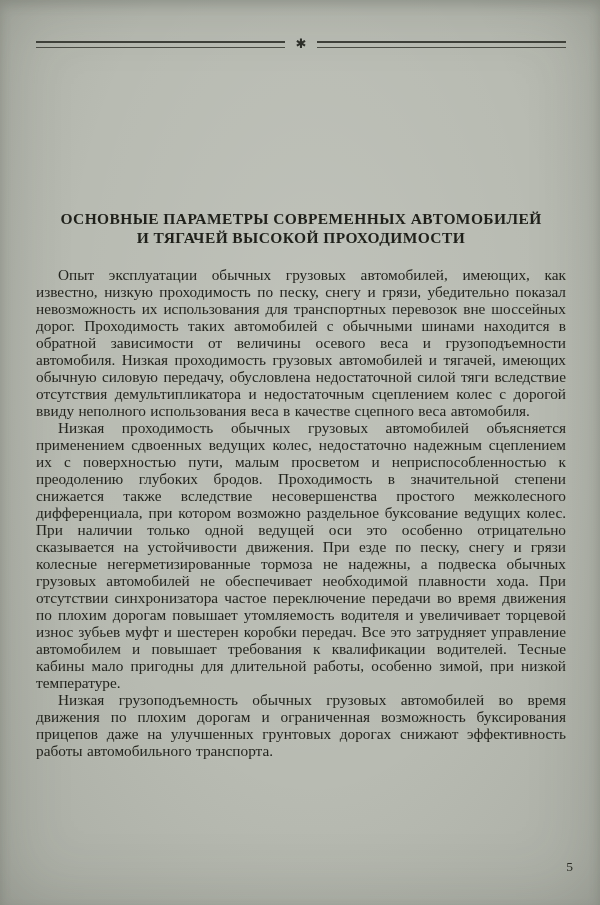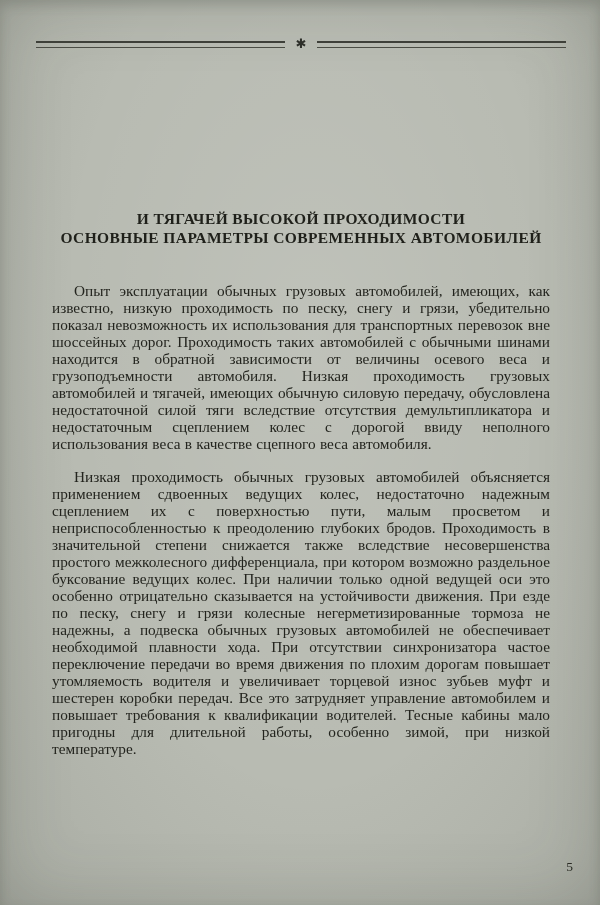--- a/index.html
+++ b/index.html
@@ -71,21 +71,21 @@
     right: 34px;
     font-size: 15.3px;
     line-height: 17px;
     text-align: justify;
     word-spacing: 0.5px;
     hyphens: auto;
     -webkit-hyphens: auto;
     color: #23241e;
   }
   .body-text p {
-    margin: 16px;
+    margin: 0;
     text-indent: 22px;
     font-family: Liberation Serif, serif;
   }
 
   
   .page-number {
     position: absolute;
     top: 859px;
     right: 27px;
     font-size: 13.5px;
@@ -97,24 +97,25 @@
 
 <div class="scan-page">
 
   <div class="ornament-row">
     <div class="ornament-rule"></div>
     <span class="ornament-star">✱</span>
     <div class="ornament-rule"></div>
   </div>
 
   <h1 class="page-title">
+    <span class="title-line">ОСНОВНЫЕ ПАРАМЕТРЫ СОВРЕМЕННЫХ АВТОМОБИЛЕЙ</span>
     <span class="title-line">И ТЯГАЧЕЙ ВЫСОКОЙ ПРОХОДИМОСТИ</span>
-    <span class="title-line">ОСНОВНЫЕ ПАРАМЕТРЫ СОВРЕМЕННЫХ АВТОМОБИЛЕЙ</span>
   </h1>
 
   <div class="body-text">
     <p class="para">Опыт эксплуатации обычных грузовых автомобилей, имеющих, как известно, низкую проходимость по песку, снегу и грязи, убедительно показал невозможность их использования для транспортных перевозок вне шоссейных дорог. Проходимость таких автомобилей с обычными шинами находится в обратной зависимости от величины осевого веса и грузоподъемности автомобиля. Низкая проходимость грузовых автомобилей и тягачей, имеющих обычную силовую передачу, обусловлена недостаточной силой тяги вследствие отсутствия демультипликатора и недостаточным сцеплением колес с дорогой ввиду неполного использования веса в качестве сцепного веса автомобиля.</p>
     <p class="para">Низкая проходимость обычных грузовых автомобилей объясняется применением сдвоенных ведущих колес, недостаточно надежным сцеплением их с поверхностью пути, малым просветом и неприспособленностью к преодолению глубоких бродов. Проходимость в значительной степени снижается также вследствие несовершенства простого межколесного дифференциала, при котором возможно раздельное буксование ведущих колес. При наличии только одной ведущей оси это особенно отрицательно сказывается на устойчивости движения. При езде по песку, снегу и грязи колесные негерметизированные тормоза не надежны, а подвеска обычных грузовых автомобилей не обеспечивает необходимой плавности хода. При отсутствии синхронизатора частое переключение передачи во время движения по плохим дорогам повышает утомляемость водителя и увеличивает торцевой износ зубьев муфт и шестерен коробки передач. Все это затрудняет управление автомобилем и повышает требования к квалификации водителей. Тесные кабины мало пригодны для длительной работы, особенно зимой, при низкой температуре.</p>
+    <p class="para">Низкая грузоподъемность обычных грузовых автомобилей во время движения по плохим дорогам и ограниченная возможность буксирования прицепов даже на улучшенных грунтовых дорогах снижают эффективность работы автомобильного транспорта.</p>
   </div>
 
   <div class="page-number">5</div>
 
 </div>
 
 </body></html>

